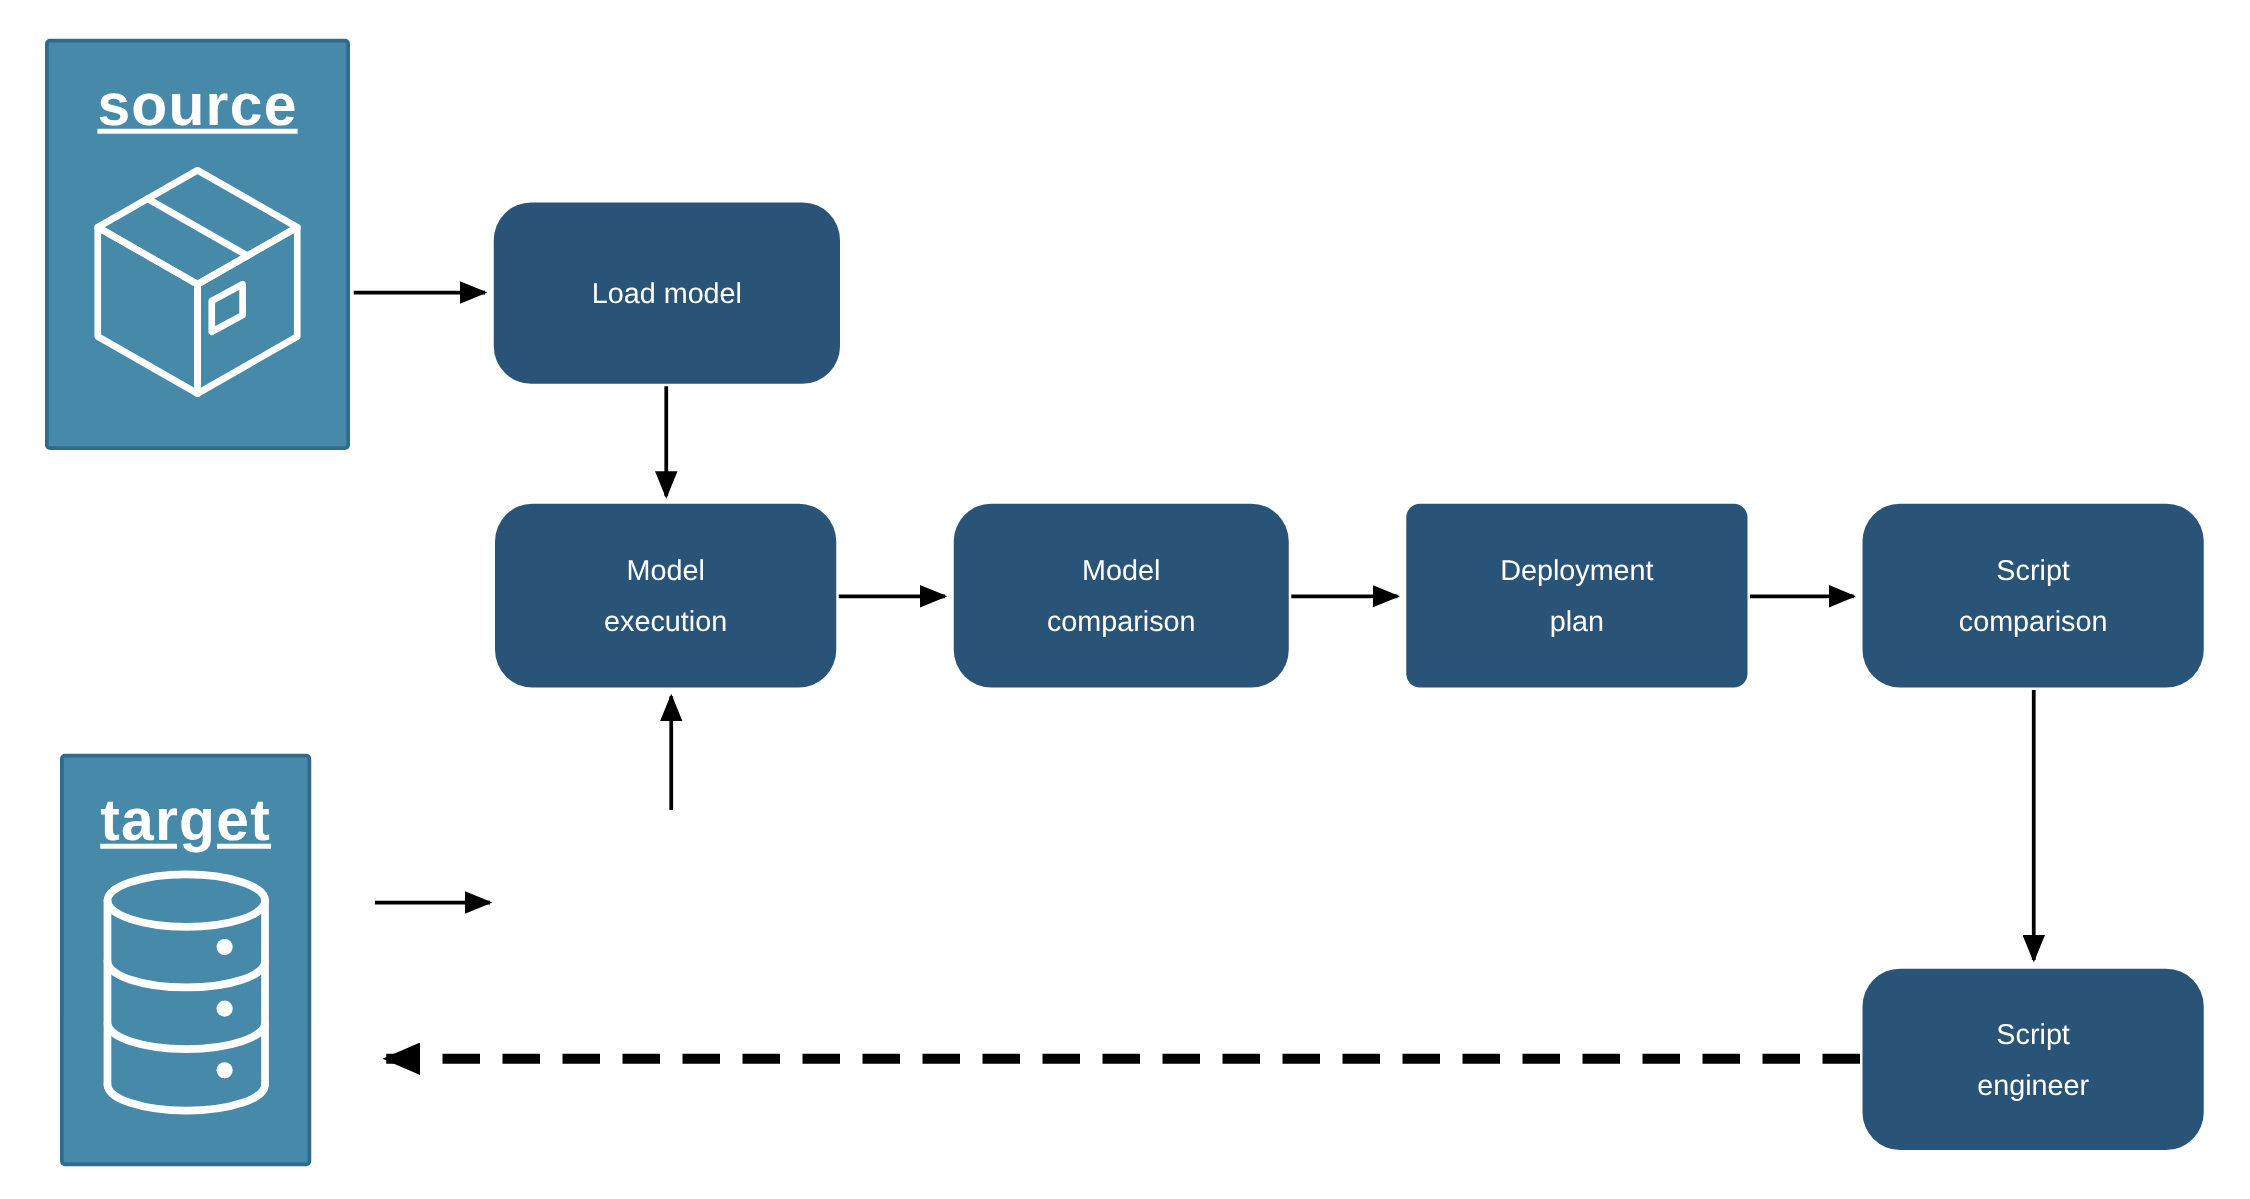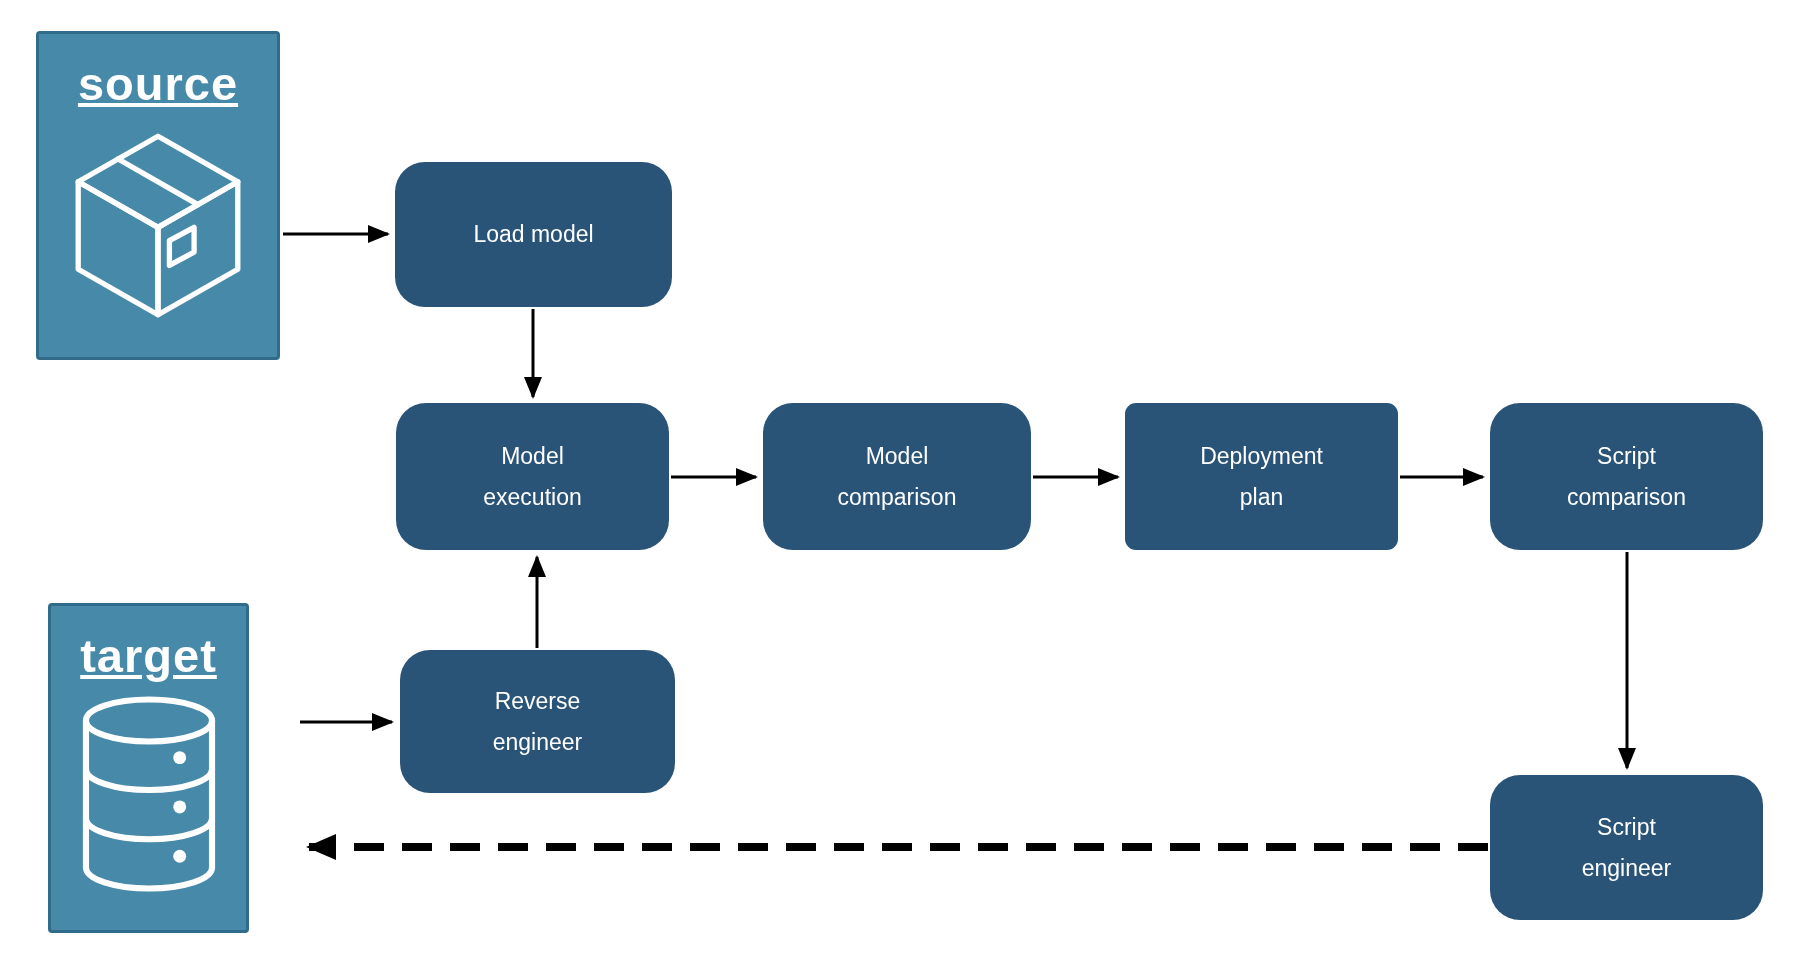--- a/index.html
+++ b/index.html
@@ -119,23 +119,19 @@
   <div class="node" style="left:1125px;top:403px;width:273px;height:147px;border-radius:11px;">
     <span class="line">Deployment</span>
     <span class="line">plan</span>
   </div>
 
   <div class="node" style="left:1490px;top:403px;width:273px;height:147px;">
     <span class="line">Script</span>
     <span class="line">comparison</span>
   </div>
 
-  <div class="node" style="left:400px;top:650px;width:275px;height:143px;">
-    <span class="line">Reverse</span>
-    <span class="line">engineer</span>
-  </div>
 
   <div class="node" style="left:1490px;top:775px;width:273px;height:145px;">
     <span class="line">Script</span>
     <span class="line">engineer</span>
   </div>
 
 </div>
 
 </body></html>

